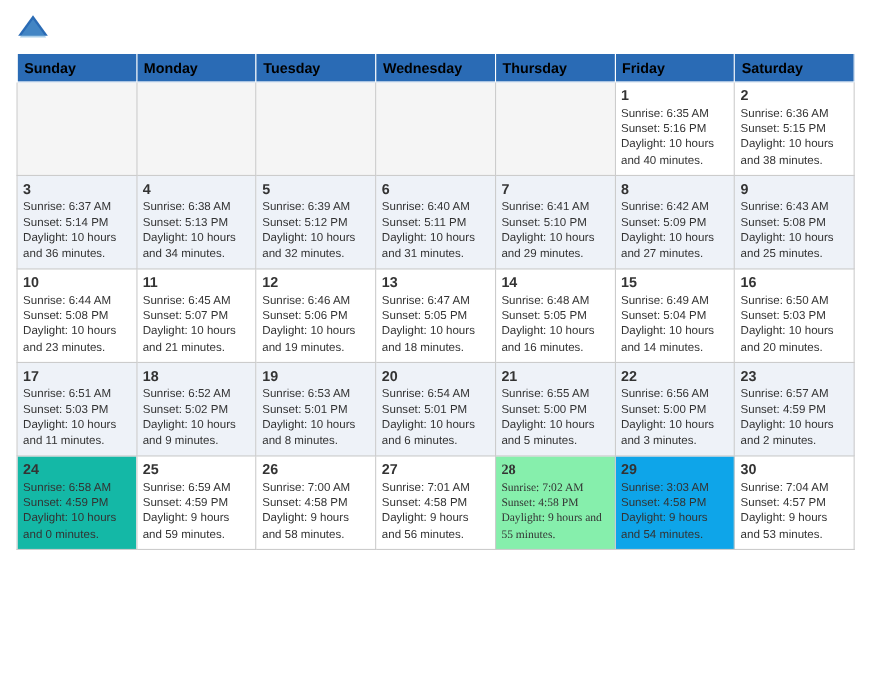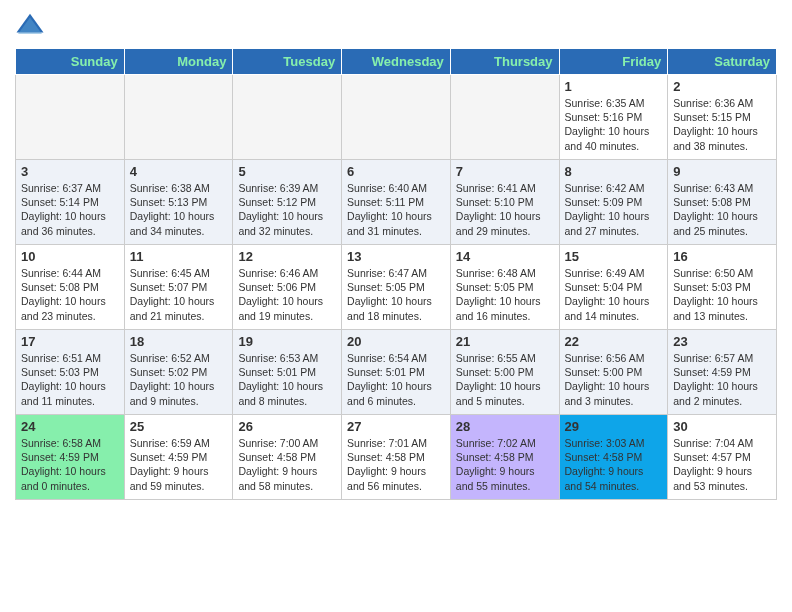--- a/index.html
+++ b/index.html
@@ -58,22 +58,22 @@
       font-size: 14px;
       color: #555;
     }
     .calendar {
       width: 100%;
       border-collapse: collapse;
       table-layout: fixed;
     }
     .calendar th {
       background: #2a6bb5;
-      color: #86efac;
-      text-align: right;
+      color: #000000;
+      text-align: left;
       padding: 5px 6px;
       font-size: 13px;
       border: 1px solid #fff;
       margin-top: 20px;
     }
     .calendar td {
       border: 1px solid #ccc;
       vertical-align: top;
       padding: 4px 5px;
       font-size: 11px;
@@ -233,21 +233,21 @@
           <td style="background: rgb(255, 255, 255);">
             <span class="day-num">15</span>
             <div class="cell-text">Sunrise: 6:49 AM</div>
             <div class="cell-text">Sunset: 5:04 PM</div>
             <div class="cell-text">Daylight: 10 hours and 14 minutes.</div>
           </td>
           <td style="background: rgb(255, 255, 255);">
             <span class="day-num">16</span>
             <div class="cell-text">Sunrise: 6:50 AM</div>
             <div class="cell-text">Sunset: 5:03 PM</div>
-            <div class="cell-text">Daylight: 10 hours and 13 minutes.</div>
+            <div class="cell-text">Daylight: 10 hours and 20 minutes.</div>
           </td>
         </tr>
         <tr>
           <td style="background: rgb(238, 242, 248);">
             <span class="day-num">17</span>
             <div class="cell-text">Sunrise: 6:51 AM</div>
             <div class="cell-text">Sunset: 5:03 PM</div>
             <div class="cell-text">Daylight: 10 hours and 11 minutes.</div>
           </td>
           <td style="background: rgb(238, 242, 248); margin-left: 20px;">
@@ -281,21 +281,21 @@
             <div class="cell-text">Daylight: 10 hours and 3 minutes.</div>
           </td>
           <td style="background: rgb(238, 242, 248);">
             <span class="day-num">23</span>
             <div class="cell-text">Sunrise: 6:57 AM</div>
             <div class="cell-text">Sunset: 4:59 PM</div>
             <div class="cell-text">Daylight: 10 hours and 2 minutes.</div>
           </td>
         </tr>
         <tr>
-          <td style="background: #86efac;">
+          <td style="background: #14b8a6;">
             <span class="day-num">24</span>
             <div class="cell-text">Sunrise: 6:58 AM</div>
             <div class="cell-text">Sunset: 4:59 PM</div>
             <div class="cell-text">Daylight: 10 hours and 0 minutes.</div>
           </td>
           <td style="background: rgb(255, 255, 255);">
             <span class="day-num">25</span>
             <div class="cell-text">Sunrise: 6:59 AM</div>
             <div class="cell-text">Sunset: 4:59 PM</div>
             <div class="cell-text">Daylight: 9 hours and 59 minutes.</div>
@@ -305,21 +305,21 @@
             <div class="cell-text">Sunrise: 7:00 AM</div>
             <div class="cell-text">Sunset: 4:58 PM</div>
             <div class="cell-text">Daylight: 9 hours and 58 minutes.</div>
           </td>
           <td style="background: rgb(255, 255, 255);">
             <span class="day-num">27</span>
             <div class="cell-text">Sunrise: 7:01 AM</div>
             <div class="cell-text">Sunset: 4:58 PM</div>
             <div class="cell-text">Daylight: 9 hours and 56 minutes.</div>
           </td>
-          <td style="background: #c4b5fd;">
+          <td style="background: #86efac; font-family: Liberation Serif, serif;">
             <span class="day-num">28</span>
             <div class="cell-text">Sunrise: 7:02 AM</div>
             <div class="cell-text">Sunset: 4:58 PM</div>
             <div class="cell-text">Daylight: 9 hours and 55 minutes.</div>
           </td>
           <td style="background: #0ea5e9;">
             <span class="day-num">29</span>
             <div class="cell-text">Sunrise: 3:03 AM</div>
             <div class="cell-text">Sunset: 4:58 PM</div>
             <div class="cell-text">Daylight: 9 hours and 54 minutes.</div>

